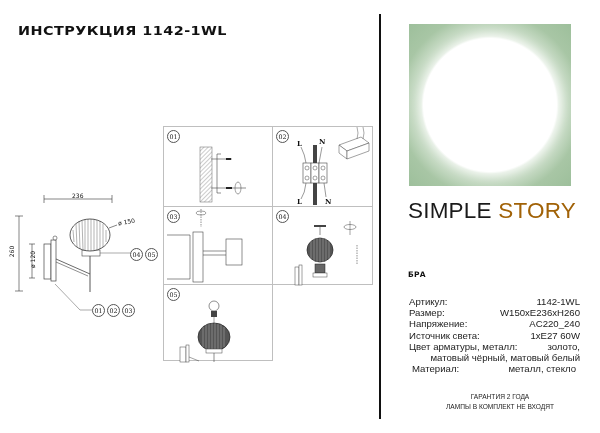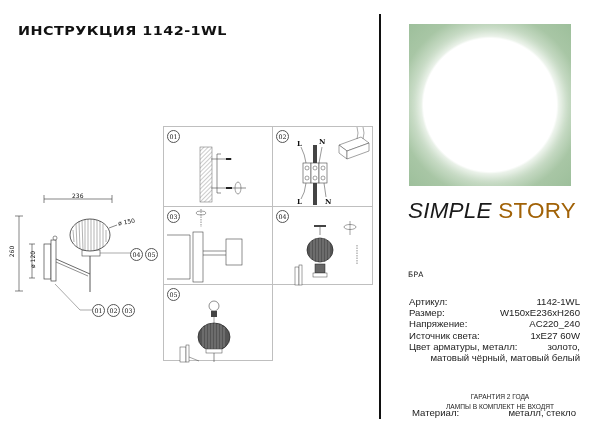--- a/index.html
+++ b/index.html
@@ -3,23 +3,23 @@
 <meta charset="utf-8">
 <style>
   html,body{margin:0;padding:0;background:#fff;}
   body{width:600px;height:433px;position:relative;overflow:hidden;font-family:"DejaVu Sans",sans-serif;color:#111;}
   .abs{position:absolute;}
   .title{left:18px;top:23px;font-family:"DejaVu Sans",sans-serif;font-weight:bold;font-size:12.5px;letter-spacing:0.4px;transform:scaleX(1.15);transform-origin:left;}
   .divider{left:379px;top:14px;width:2px;height:405px;background:#111;}
   .green-box{left:409px;top:24px;width:162px;height:162px;background:radial-gradient(circle at 50% 50%, #ffffff 0 58%, #dbe8d9 60%, #a8c6a5 80%, #9dbf9b 100%);}
   .green-box .circle{position:absolute;left:18px;top:17px;width:128px;height:128px;border-radius:50%;background:#fff;box-shadow:0 0 10px 6px rgba(255,255,255,0.75);}
   .brand{left:408px;top:198px;font-family:"Liberation Sans",sans-serif;font-size:22.5px;letter-spacing:0.2px;color:#1a1a1a;white-space:nowrap;}
-  .brand .b1{font-weight:normal;font-style:italic;}
+  .brand .b1{font-weight:normal;}
   .brand .b2{font-weight:300;color:#a16207;}
-  .category{left:408px;top:270px;font-size:7.5px;font-weight:normal;letter-spacing:0.3px;}
+  .category{left:408px;top:270px;font-size:7.5px;font-weight:bold;letter-spacing:0.3px;}
   .specs{left:409px;top:296px;width:171px;font-family:"Liberation Sans",sans-serif;font-size:9.6px;line-height:11.2px;color:#222;}
   .specs .row{display:flex;justify-content:space-between;white-space:nowrap;}
   .specs .center{text-align:right;white-space:nowrap;}
   .foot{left:400px;top:392px;width:200px;text-align:center;font-family:"Liberation Sans",sans-serif;font-size:6.6px;line-height:9.5px;color:#222;}
   .panel{border:1px solid #bfbfbf;box-sizing:border-box;background:#fff;}
   .num{position:absolute;width:11px;height:11px;border:1px solid #555;border-radius:50%;font-family:"DejaVu Serif",serif;font-size:6.3px;line-height:11px;text-align:center;color:#222;background:#fff;}
   svg{position:absolute;overflow:visible;}
   .dim{font-family:"DejaVu Sans",sans-serif;font-size:6px;fill:#333;}
 </style>
 </head>
@@ -226,21 +226,21 @@
   </div>
   <div class="row">
     <span>Источник света:</span>
     <span>1xE27 60W</span>
   </div>
   <div class="row">
     <span>Цвет арматуры, металл:</span>
     <span>золото,</span>
   </div>
   <div class="center">матовый чёрный, матовый белый</div>
-  <div class="row" style="padding-left:3px;padding-right:4px;margin-top:44px;">
+  <div class="row" style="padding-left:3px;padding-right:4px;">
     <span>Материал:</span>
     <span>металл,  стекло</span>
   </div>
 </div>
 
 <div class="abs foot">
   <div>ГАРАНТИЯ 2 ГОДА</div>
   <div>ЛАМПЫ В КОМПЛЕКТ НЕ ВХОДЯТ</div>
 </div>
 

